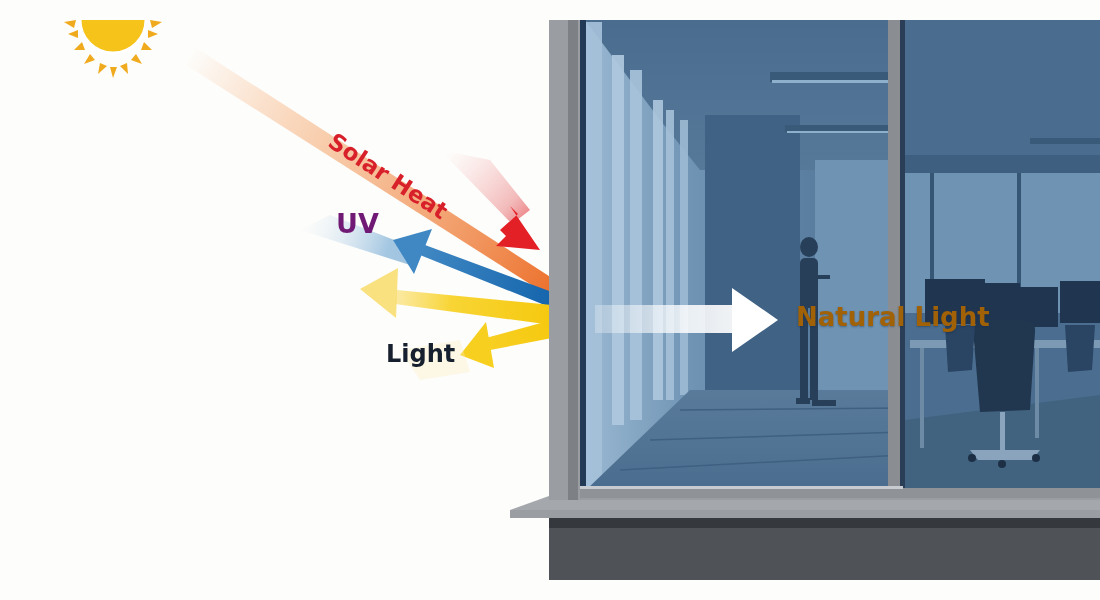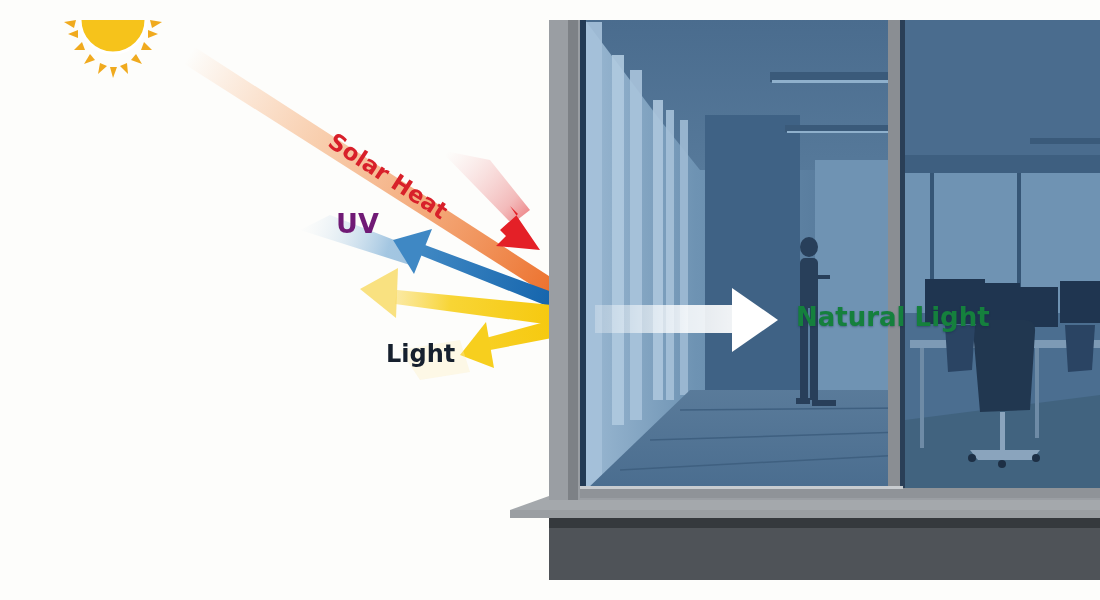--- a/index.html
+++ b/index.html
@@ -2,21 +2,21 @@
 <html><head>
 <meta charset="utf-8">
 <style>
   html,body{margin:0;padding:0;}
   body{width:1100px;height:600px;background:#fdfdfb;overflow:hidden;position:relative;font-family:"DejaVu Sans","Liberation Sans",sans-serif;}
   .stage{position:absolute;left:0;top:0;width:1100px;height:600px;}
   .label{position:absolute;font-weight:bold;white-space:nowrap;}
   .lbl-heat{left:338px;top:128px;color:#d8202a;font-size:23px;transform-origin:left top;transform:rotate(33deg);}
   .lbl-uv{left:336px;top:208px;color:#701a75;font-size:27px;}
   .lbl-glare{left:386px;top:340px;color:#16202e;font-size:24px;}
-  .lbl-natural{left:796px;top:302px;color:#15803d;font-size:26px;text-shadow:0 1px 2px rgba(20,40,70,.4);}
+  .lbl-natural{left:796px;top:302px;color:#a16207;font-size:26px;text-shadow:0 1px 2px rgba(20,40,70,.4);}
 </style>
 </head>
 <body>
 
 <div class="stage">
 <svg width="1100" height="600" viewBox="0 0 1100 600" xmlns="http://www.w3.org/2000/svg" style="position:absolute;left:0;top:0;">
   <defs>
     <linearGradient id="beamGrad" x1="180" y1="70" x2="552" y2="300" gradientUnits="userSpaceOnUse">
       <stop offset="0" stop-color="#f7a56a" stop-opacity="0"></stop>
       <stop offset="0.35" stop-color="#f5b07c" stop-opacity="0.6"></stop>

